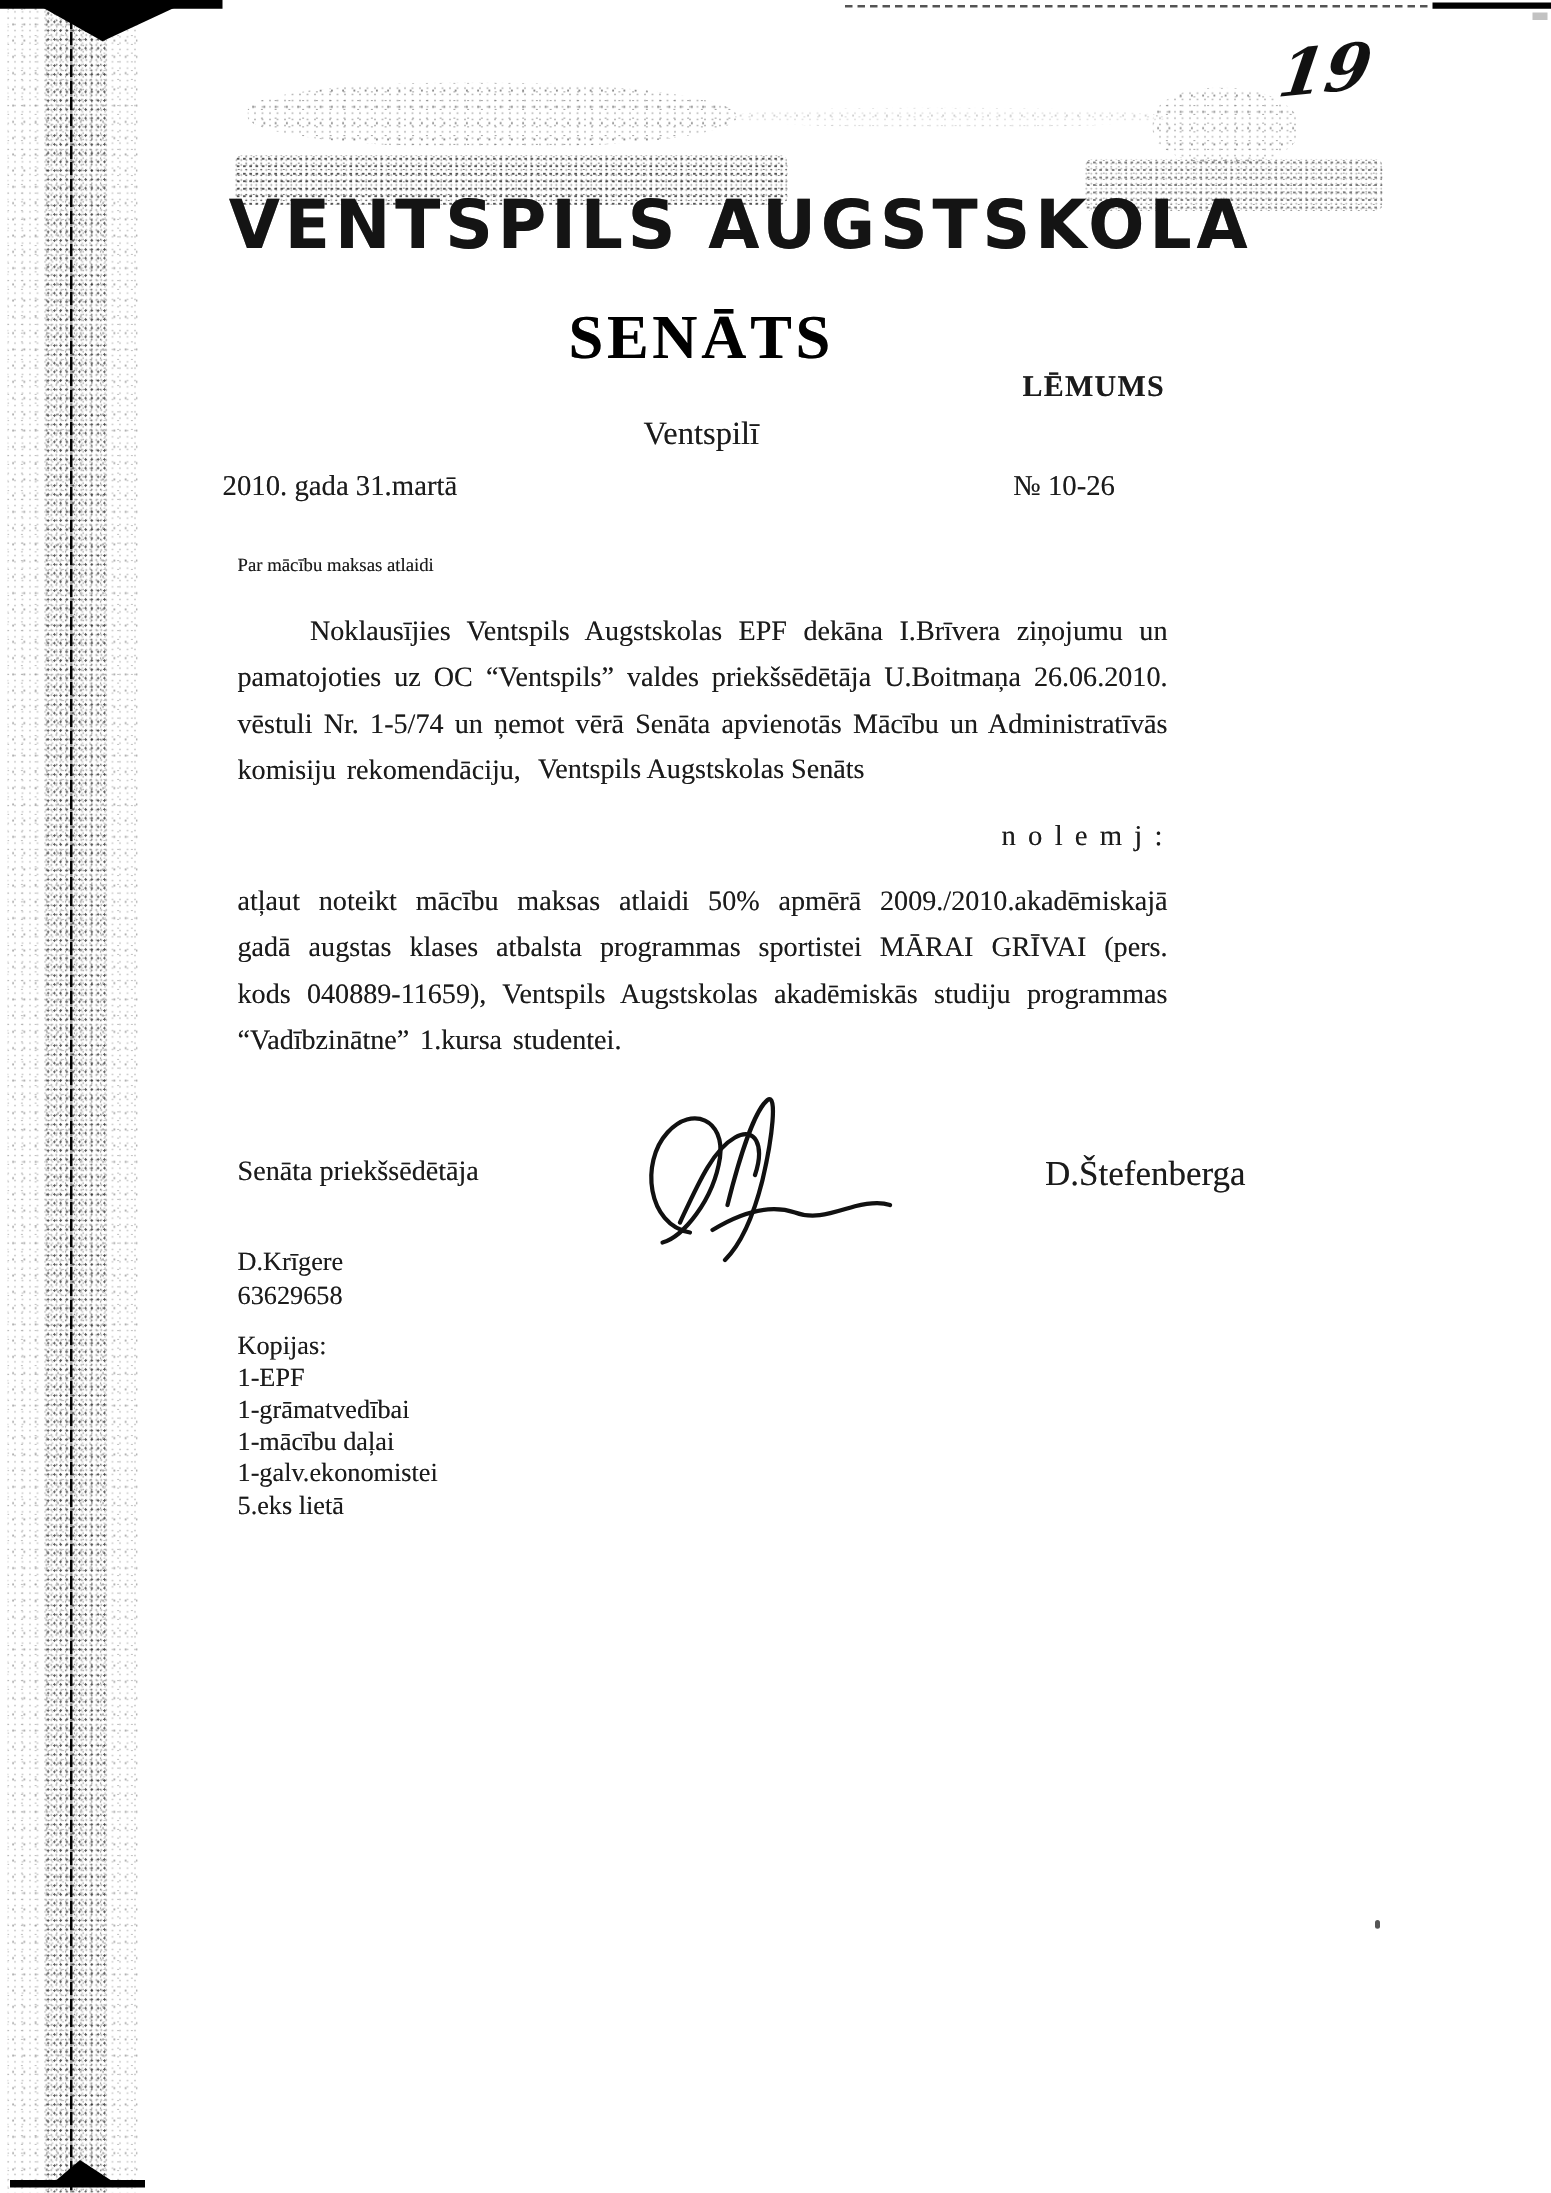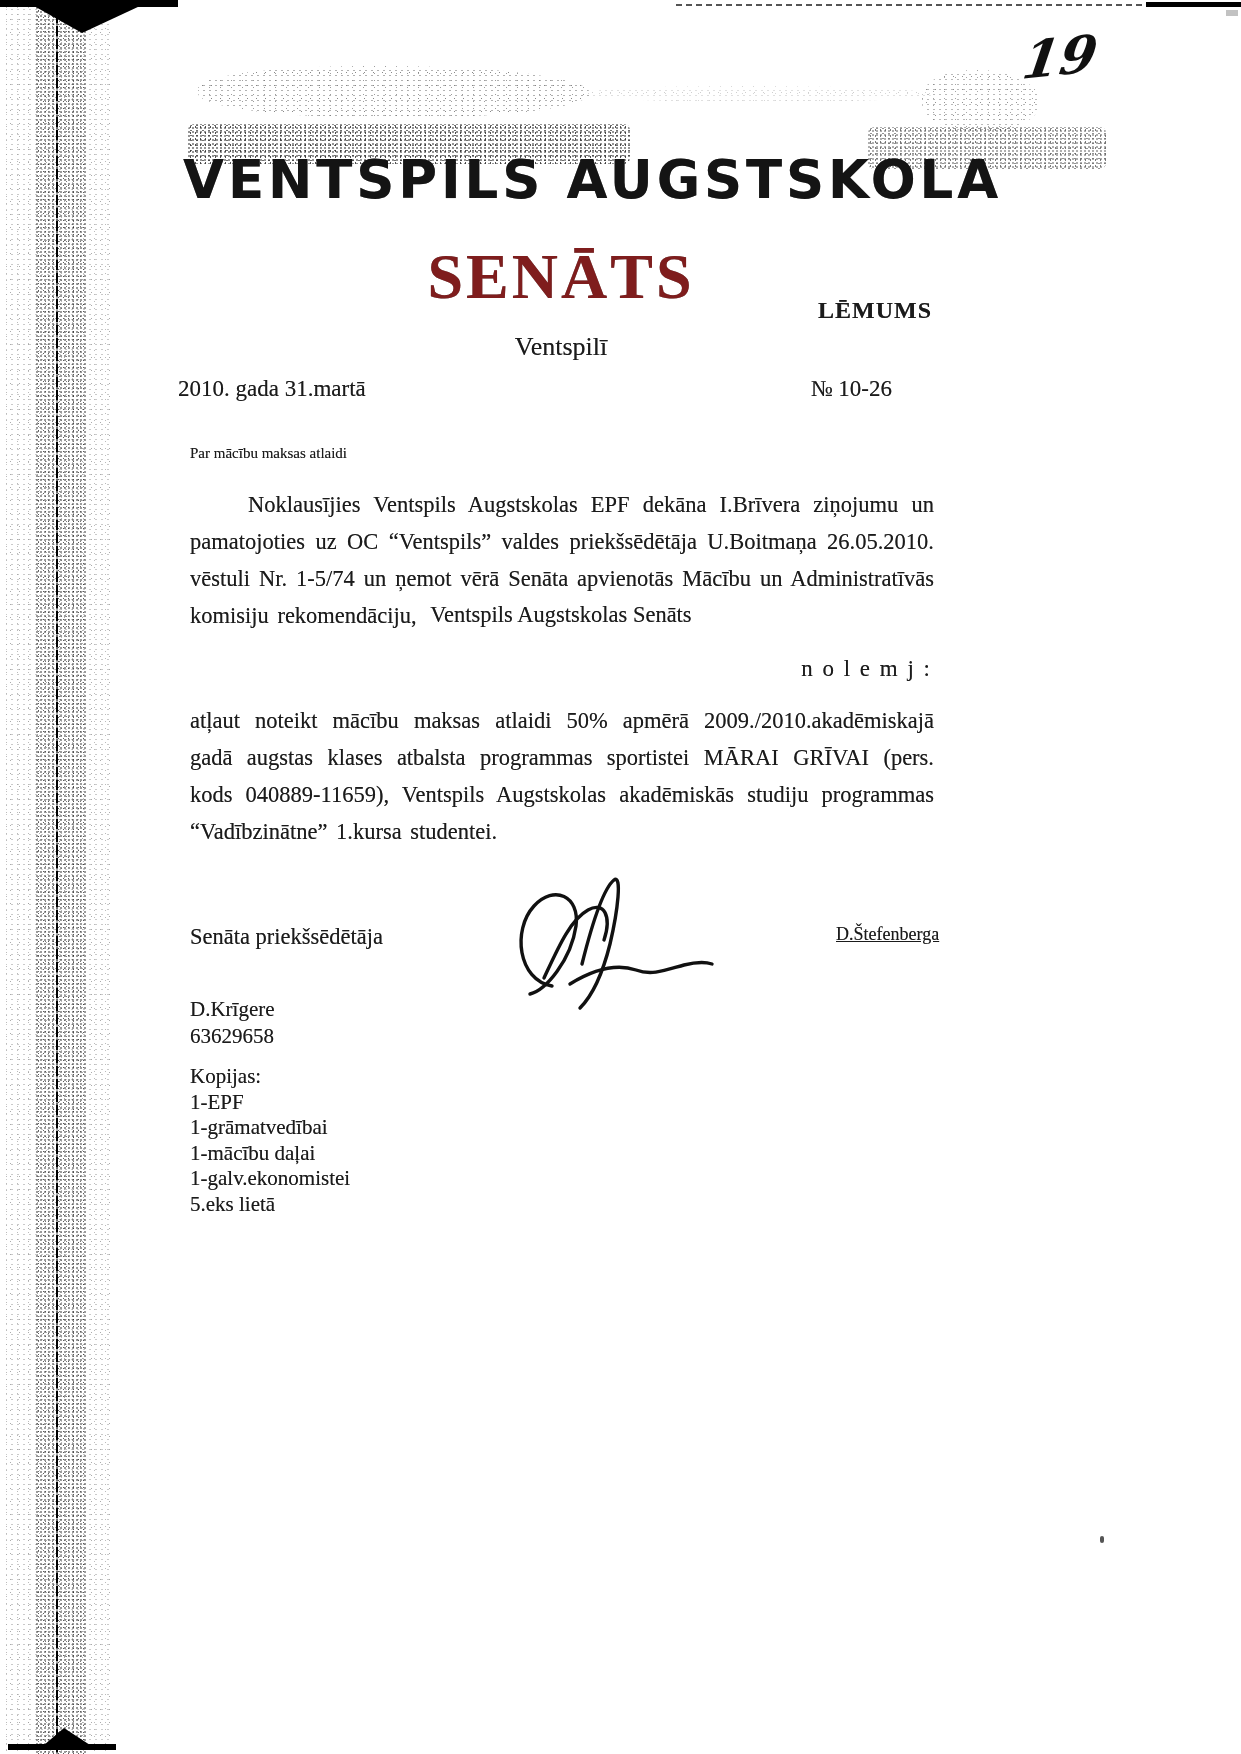--- a/index.html
+++ b/index.html
@@ -48,21 +48,21 @@
   
   .page-num { position:absolute; left:1024px; top:26px; font-family:"DejaVu Serif", serif;
       font-style:italic; font-size:52px; font-weight:bold; transform:skewX(-14deg) rotate(-6deg); color:#111; }
 
   
   .org-title { position:absolute; left:183px; top:148px; width:750px; text-align:center;
       font-family:"DejaVu Sans", sans-serif; font-weight:800; font-size:54px; letter-spacing:4px;
       color:#141414; white-space:nowrap; transform:scaleX(.98); transform-origin:left;
       text-shadow:0 0 1px rgba(0,0,0,.55); }
   .senats { position:absolute; left:190px; top:240px; width:742px; text-align:center;
-      font-weight:bold; font-size:64px; letter-spacing:3px; color:#7f1d1d; }
+      font-weight:bold; font-size:50px; letter-spacing:3px; color:#000000; }
   .lemums { position:absolute; left:190px; top:297px; width:742px; text-align:right;
       font-weight:bold; font-size:24px; letter-spacing:1px; }
   .place { position:absolute; left:190px; top:332px; width:742px; text-align:center; font-size:26px; }
 
   
   .meta-row { position:absolute; left:178px; top:376px; width:742px; display:flex;
       justify-content:space-between; font-size:23px; }
   .meta-row .doc-number { padding-right:28px; }
   .subject { position:absolute; left:190px; top:428px; font-size:15px;margin-top:17px; }
 
@@ -71,21 +71,21 @@
       line-height:37px; text-align:justify; text-indent:58px; word-spacing:3px; }
   .issuer-line { position:absolute; left:190px; top:602px; width:742px; text-align:center; font-size:22.5px; }
   .decision-word { position:absolute; left:190px; top:656px; width:742px; text-align:right;
       font-size:23px; letter-spacing:2px; }
   .decision-text { position:absolute; left:190px; top:702px; width:744px; font-size:22.5px;
       line-height:37px; text-align:justify; word-spacing:3px; }
 
   
   .sig-role { position:absolute; left:190px; top:924px; font-size:22.5px; }
   .sig-svg  { position:absolute; left:500px; top:868px; }
-  .sig-name { position:absolute; left:836px; top:924px; font-size:18px;text-decoration:underline; }
+  .sig-name { position:absolute; left:836px; top:924px; font-size:28px; }
 
   .prepared { position:absolute; left:190px; top:996px; font-size:21px; line-height:27px; }
   .copies { position:absolute; left:190px; top:1064px; font-size:21px; line-height:25.5px; }
   .copies > div:nth-child(5) { text-decoration-thickness:1.5px; }
 
   .scan-text { text-shadow:0 0 .5px rgba(0,0,0,.5); }
 </style>
 </head>
 <body>
 
@@ -116,21 +116,21 @@
   <div class="senats scan-text">SENĀTS</div>
   <div class="lemums scan-text">LĒMUMS</div>
   <div class="place scan-text">Ventspilī</div>
 
   <div class="meta-row">
     <span class="scan-text">2010. gada 31.martā</span>
     <span class="doc-number scan-text">№ 10-26</span>
   </div>
   <div class="subject scan-text">Par mācību maksas atlaidi</div>
 
-  <div class="preamble scan-text">Noklausījies Ventspils Augstskolas EPF dekāna I.Brīvera ziņojumu un pamatojoties uz OC “Ventspils” valdes priekšsēdētāja U.Boitmaņa 26.05.2010. vēstuli Nr. 1-5/74 un ņemot vērā Senāta apvienotās Mācību un Administratīvās komisiju rekomendāciju,</div>
+  <div class="preamble scan-text">Noklausījies Ventspils Augstskolas EPF dekāna I.Brīvera ziņojumu un pamatojoties uz OC “Ventspils” valdes priekšsēdētāja U.Boitmaņa 26.06.2010. vēstuli Nr. 1-5/74 un ņemot vērā Senāta apvienotās Mācību un Administratīvās komisiju rekomendāciju,</div>
   <div class="issuer-line scan-text">Ventspils Augstskolas Senāts</div>
   <div class="decision-word scan-text">n o l e m j :</div>
   <div class="decision-text scan-text">atļaut noteikt mācību maksas atlaidi 50% apmērā 2009./2010.akadēmiskajā gadā augstas klases atbalsta programmas sportistei MĀRAI GRĪVAI (pers. kods 040889-11659), Ventspils Augstskolas akadēmiskās studiju programmas “Vadībzinātne” 1.kursa studentei.</div>
 
   <div class="sig-role scan-text">Senāta priekšsēdētāja</div>
   <svg class="sig-svg" width="225" height="145" viewBox="0 0 225 145">
     <g fill="none" stroke="#111" stroke-width="3.4" stroke-linecap="round">
       <path d="M 52 118 C 18 112, 12 62, 34 38 C 54 16, 80 28, 76 58 C 71 92, 46 122, 30 126"></path>
       <path d="M 44 110 C 58 80, 70 52, 88 42 C 104 33, 112 48, 104 72"></path>
       <path d="M 82 96 C 92 56, 104 20, 114 12 C 122 6, 118 42, 110 76 C 101 112, 90 130, 80 140"></path>

